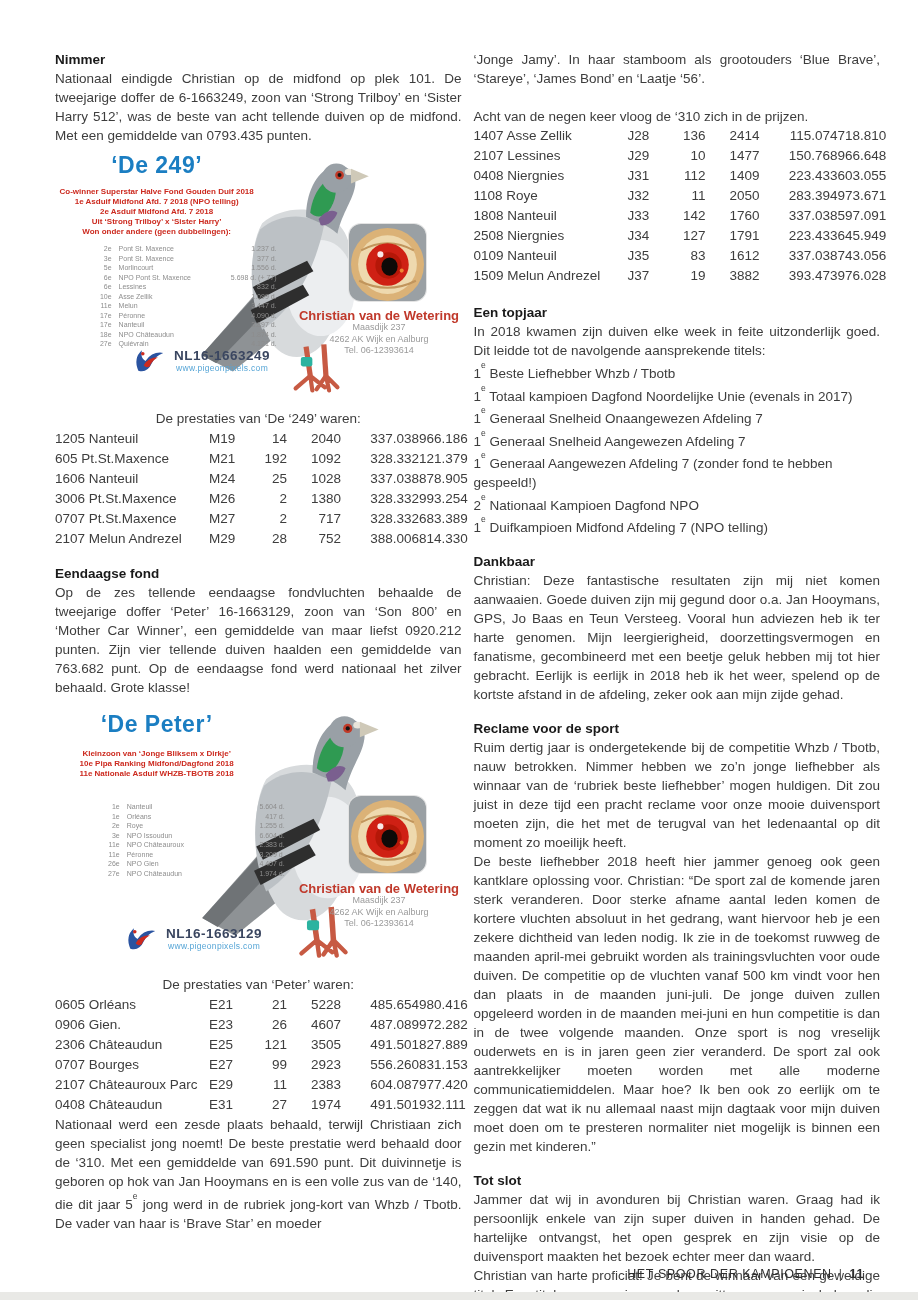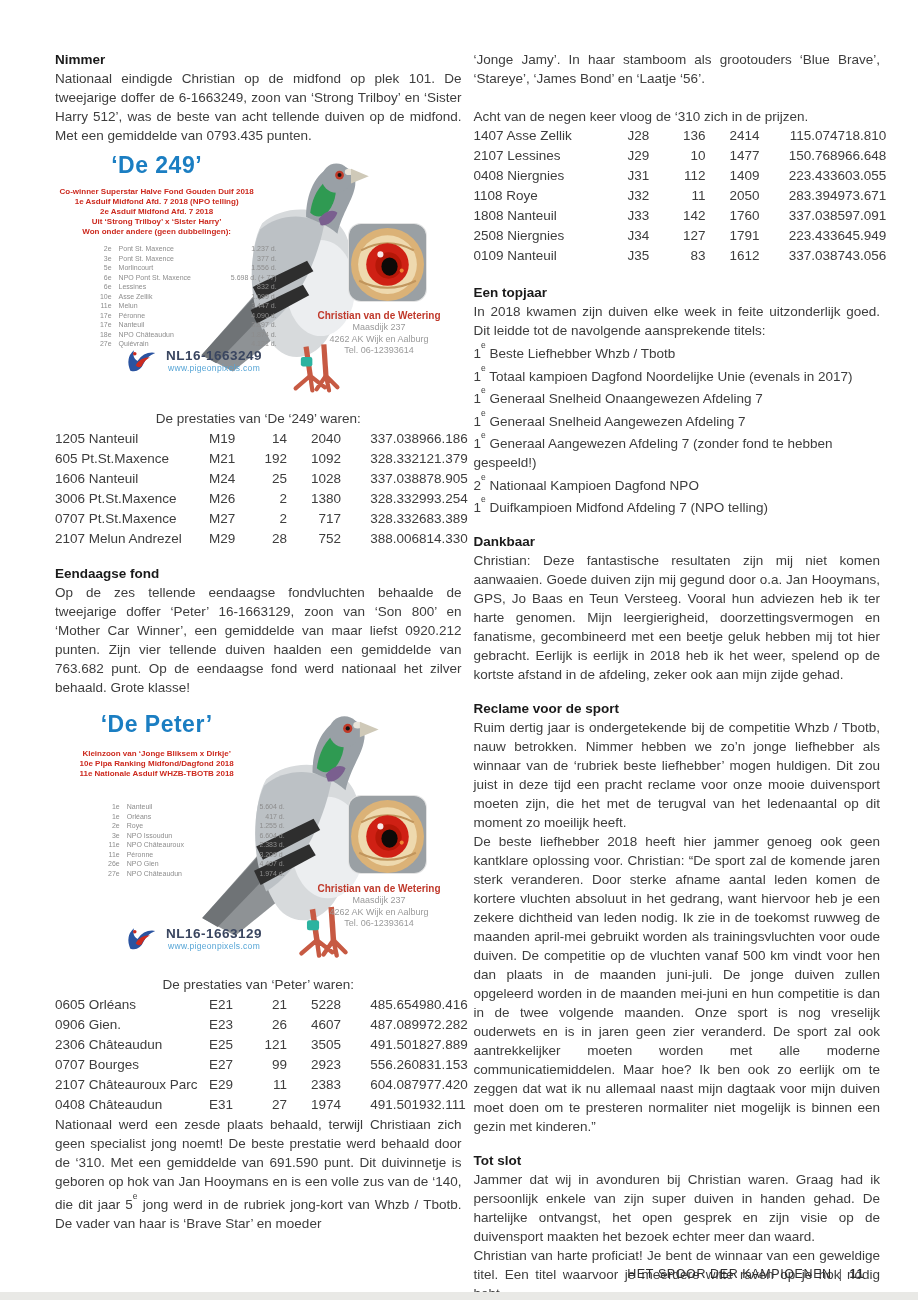--- a/index.html
+++ b/index.html
@@ -46,24 +46,24 @@
   .rval { flex: 0 0 auto; text-align: right; white-space: nowrap; }
   .pigeon { position: absolute; top: 0; left: 33%; height: 98%; }
   .eye-box { position: absolute; right: 36px; width: 77px; height: 77px; border-radius: 12px;
              overflow: hidden; box-shadow: 0 0 0 1px #e3e3e3; }
   .card-249 .eye-box { top: 74px; }
   .card-peter .eye-box { top: 94px; }
   .eye-box svg { display: block; width: 100%; height: 100%; }
   .photog { position: absolute; right: 0; width: 165px; text-align: center; }
   .card-249 .photog { top: 159px; }
   .card-peter .photog { top: 180px; }
-  .pname { font-size: 10px; font-weight: bold; line-height: 13px; }
+  .pname { font-size: 13px; font-weight: bold; line-height: 13px; }
   .paddr { font-size: 9px; line-height: 11.5px; color: #9a9a9a; }
   .ringline { position: absolute; display: flex; align-items: center; gap: 7px; }
-  .card-249 .ringline { top: 194px; left: 68px; justify-content: space-between; }
+  .card-249 .ringline { top: 194px; left: 76px; justify-content: space-between; }
   .card-peter .ringline { top: 220px; left: 68px; }
   .plogo { width: 36px; height: 32px; flex: 0 0 auto; }
   .ring { font-size: 13.5px; font-weight: bold; letter-spacing: .5px; }
   .site { font-size: 8.5px; text-align: center; letter-spacing: .3px; }
 
   
   .footer { position: absolute; right: 54px; bottom: 19px; font-size: 12.5px; letter-spacing: .6px; color: #2e2e2e; }
   .footer .sep { margin: 0 7px; color: #555; }
   .footer b { font-weight: bold; }
   .bottom-strip { position: absolute; left: 0; bottom: 0; width: 100%; height: 8px; background: #e9e9e6; }
@@ -509,20 +509,28 @@
 
             <div class="trow">
               <span class="tc name">0109 Nanteuil</span>
               <span class="tc code">J35</span>
               <span class="tc num">83</span>
               <span class="tc num">1612</span>
               <span class="tc num">337.038</span>
               <span class="tc num">743.056</span>
             </div>
 
+            <div class="trow">
+              <span class="tc name">1509 Melun Andrezel</span>
+              <span class="tc code">J37</span>
+              <span class="tc num">19</span>
+              <span class="tc num">3882</span>
+              <span class="tc num">393.473</span>
+              <span class="tc num">976.028</span>
+            </div>
           </div>
       </div>
 
       <h3 class="mt" style="margin-top:17px">Een topjaar</h3>
       <p>In 2018 kwamen zijn duiven elke week in feite uitzonderlijk goed. Dit leidde tot de navolgende aansprekende titels:</p>
       <div>
 
           <div class="title-line"><span>1</span><sup>e</sup><span> Beste Liefhebber Whzb / Tbotb</span></div>
 
           <div class="title-line"><span>1</span><sup>e</sup><span> Totaal kampioen Dagfond Noordelijke Unie (evenals in 2017)</span></div>

